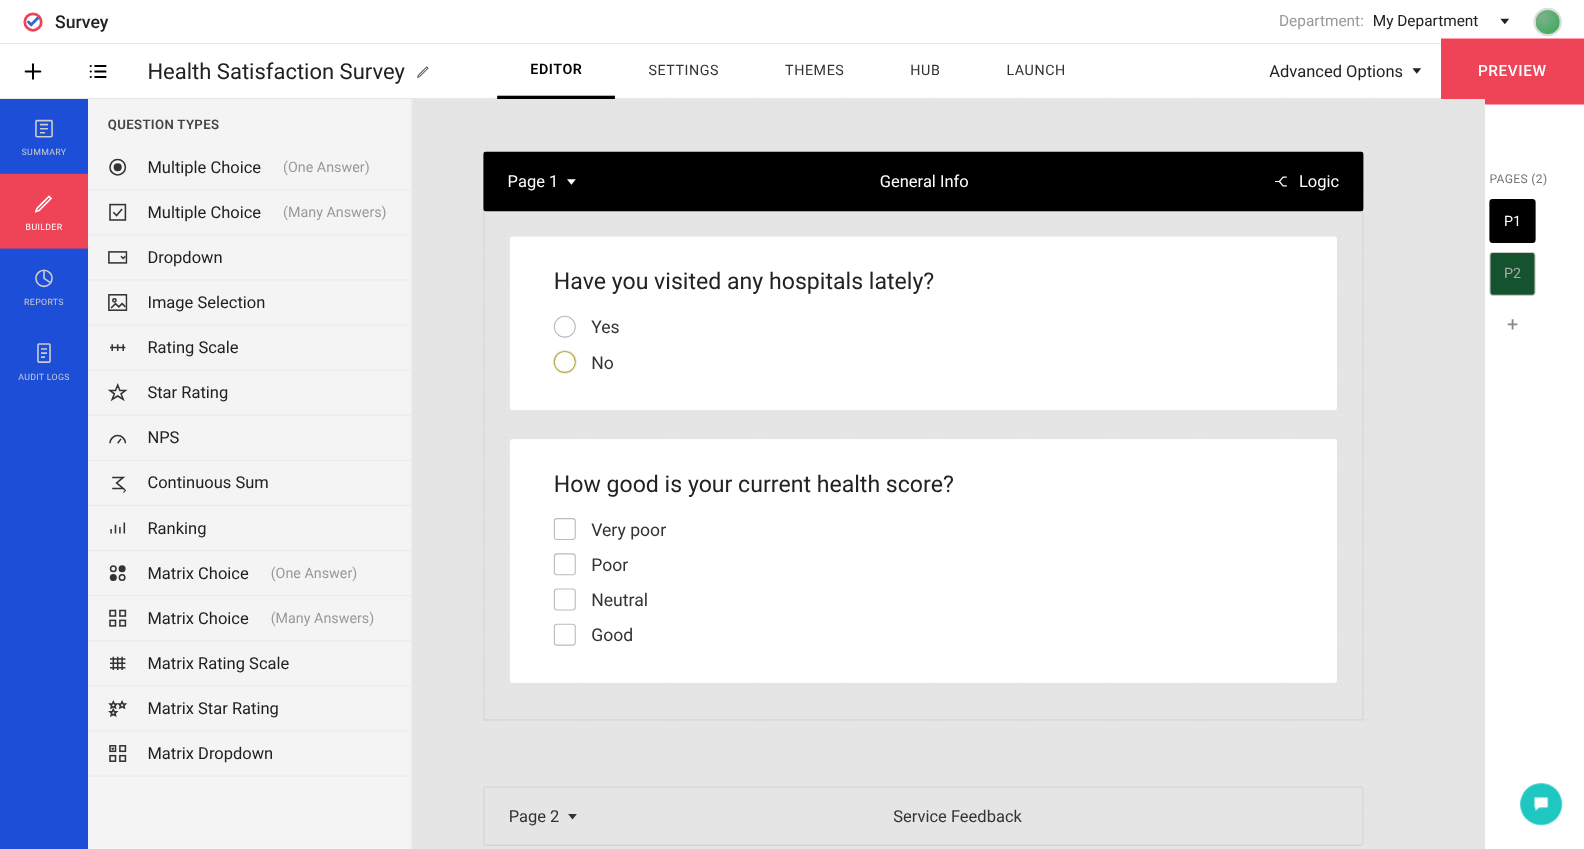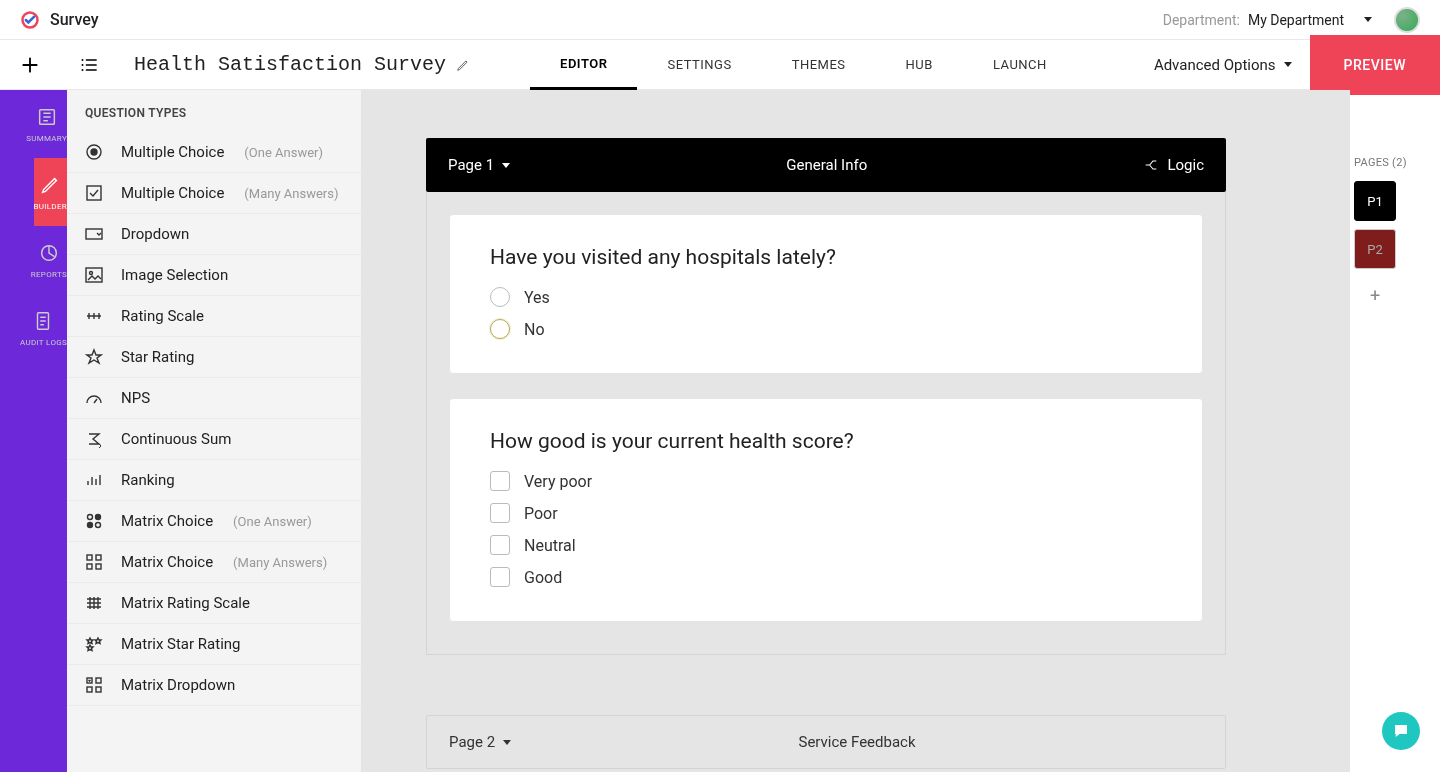--- a/index.html
+++ b/index.html
@@ -9,35 +9,35 @@
 .top-header { height: 40px; border-bottom: 1px solid #e8e8e8; display: flex; align-items: center; padding: 0 20px; }
 .logo { width: 20px; height: 20px; margin-right: 10px; }
 .app-name { font-size: 16px; font-weight: 500; }
 .top-spacer { flex: 1; }
 .dept-label { color: #999; font-size: 14px; margin-right: 8px; }
 .dept-val { font-size: 14px; margin-right: 8px; display: flex; align-items: center; gap: 20px; }
 .avatar { width: 26px; height: 26px; border-radius: 50%; background: radial-gradient(circle at 30% 30%, #7db18a, #3a5) ; margin-left: 14px; border: 2px solid #ddd; }
 
 
 .subheader { height: 50px; border-bottom: 1px solid #e8e8e8; display: flex; align-items: center; }
-.sub-left { display: flex; align-items: center; font-family: Liberation Mono, monospace; }
+.sub-left { display: flex; align-items: center; }
 .add-btn, .list-btn { width: 60px; height: 50px; display: flex; align-items: center; justify-content: center; cursor: pointer; }
 .add-btn svg, .list-btn svg { width: 20px; height: 20px; }
 .survey-title { font-size: 20px; padding: 0 14px; display: flex; align-items: center; gap: 10px; }
 .edit-pencil { width: 14px; height: 14px; fill: #666; }
 .tabs { display: flex; gap: 0; margin-left: 46px; }
 .tab { padding: 0 30px; height: 50px; display: flex; align-items: center; font-size: 13px; letter-spacing: 0.5px; color: #333; cursor: pointer; }
 .tab.active { font-weight: 600; border-bottom: 3px solid #000; color: #000; }
 .sub-right { margin-left: auto; display: flex; align-items: center; height: 50px; }
 .adv-opt { font-size: 15px; padding: 0 18px; display: flex; align-items: center; gap: 8px; cursor: pointer; }
 .preview-btn { background: #ef4358; color: #fff; height: 60px; padding: 0 34px; display: flex; align-items: center; font-size: 14px; letter-spacing: 0.5px; font-weight: 500; cursor: pointer; }
 
 
 .main { display: flex; height: calc(772px - 90px); }
-.leftbar { width: 67px; background: #6d28d9; display: flex; flex-direction: column; align-items: flex-end; }
+.leftbar { width: 80px; background: #1d4ed8; display: flex; flex-direction: column; }
 .lb-item { height: 68px; display: flex; flex-direction: column; align-items: center; justify-content: center; gap: 6px; cursor: pointer; color: #ccc; }
 .lb-item svg { width: 22px; height: 22px; stroke: currentColor; fill: none; stroke-width: 1.6; }
 .lb-item.active { background: #ef4358; color: #fff; }
 .lb-label { font-size: 8px; letter-spacing: 0.3px; }
 
 .qtypes-panel { width: 295px; background: #f4f4f4; border-right: 1px solid #e4e4e4; overflow-y: auto; }
 .qtypes-panel::-webkit-scrollbar { width: 10px; }
 .qtypes-panel::-webkit-scrollbar-thumb { background: #ccc; border-radius: 5px; }
 .qtypes-header { font-size: 12px; font-weight: 600; color: #444; padding: 16px 18px 12px; letter-spacing: 0.3px; }
 .qtype-item { display: flex; align-items: center; gap: 18px; padding: 11px 18px; font-size: 15px; border-bottom: 1px solid #eaeaea; cursor: pointer; }
@@ -60,21 +60,21 @@
 .question-card:last-child { margin-bottom: 10px; }
 .q-title { font-size: 21px; margin-bottom: 18px; color: #222; }
 .opt-row { display: flex; align-items: center; gap: 14px; margin-bottom: 12px; font-size: 16px; color: #333; }
 .opt-row:last-child { margin-bottom: 0; }
 .radio { width: 20px; height: 20px; border: 1.6px solid #bbb; border-radius: 50%; }
 .radio.hover { border-color: #b8a948; box-shadow: 0 0 0 1px #b8a94833; }
 .checkbox { width: 20px; height: 20px; border: 1.6px solid #bbb; border-radius: 3px; }
 
 .pages-panel { width: 90px; padding-top: 66px; padding-left: 4px; }
 .pages-label { font-size: 11px; color: #777; letter-spacing: 0.3px; margin-bottom: 12px; padding-left: 0; }
-.page-thumb { width: 42px; height: 40px; border: 1px solid #ccc; border-radius: 3px; display: flex; align-items: center; justify-content: center; font-size: 13px; margin-bottom: 8px; cursor: pointer; background: #7f1d1d; color: #aaa; }
+.page-thumb { width: 42px; height: 40px; border: 1px solid #ccc; border-radius: 3px; display: flex; align-items: center; justify-content: center; font-size: 13px; margin-bottom: 8px; cursor: pointer; background: #14532d; color: #aaa; }
 .page-thumb.active { background: #000; color: #fff; border-color: #000; }
 .page-add { width: 42px; height: 36px; display: flex; align-items: center; justify-content: center; color: #888; cursor: pointer; font-size: 18px; }
 
 .fab { position: fixed; right: 20px; bottom: 22px; width: 38px; height: 38px; border-radius: 50%; background: #1fc7c1; display: flex; align-items: center; justify-content: center; color: #fff; cursor: pointer; }
 .fab svg { width: 18px; height: 18px; fill: #fff; }
 
 .caret-down { width: 0; height: 0; border-left: 4px solid transparent; border-right: 4px solid transparent; border-top: 5px solid currentColor; display: inline-block; }
 </style>
 </head>
 <body>

